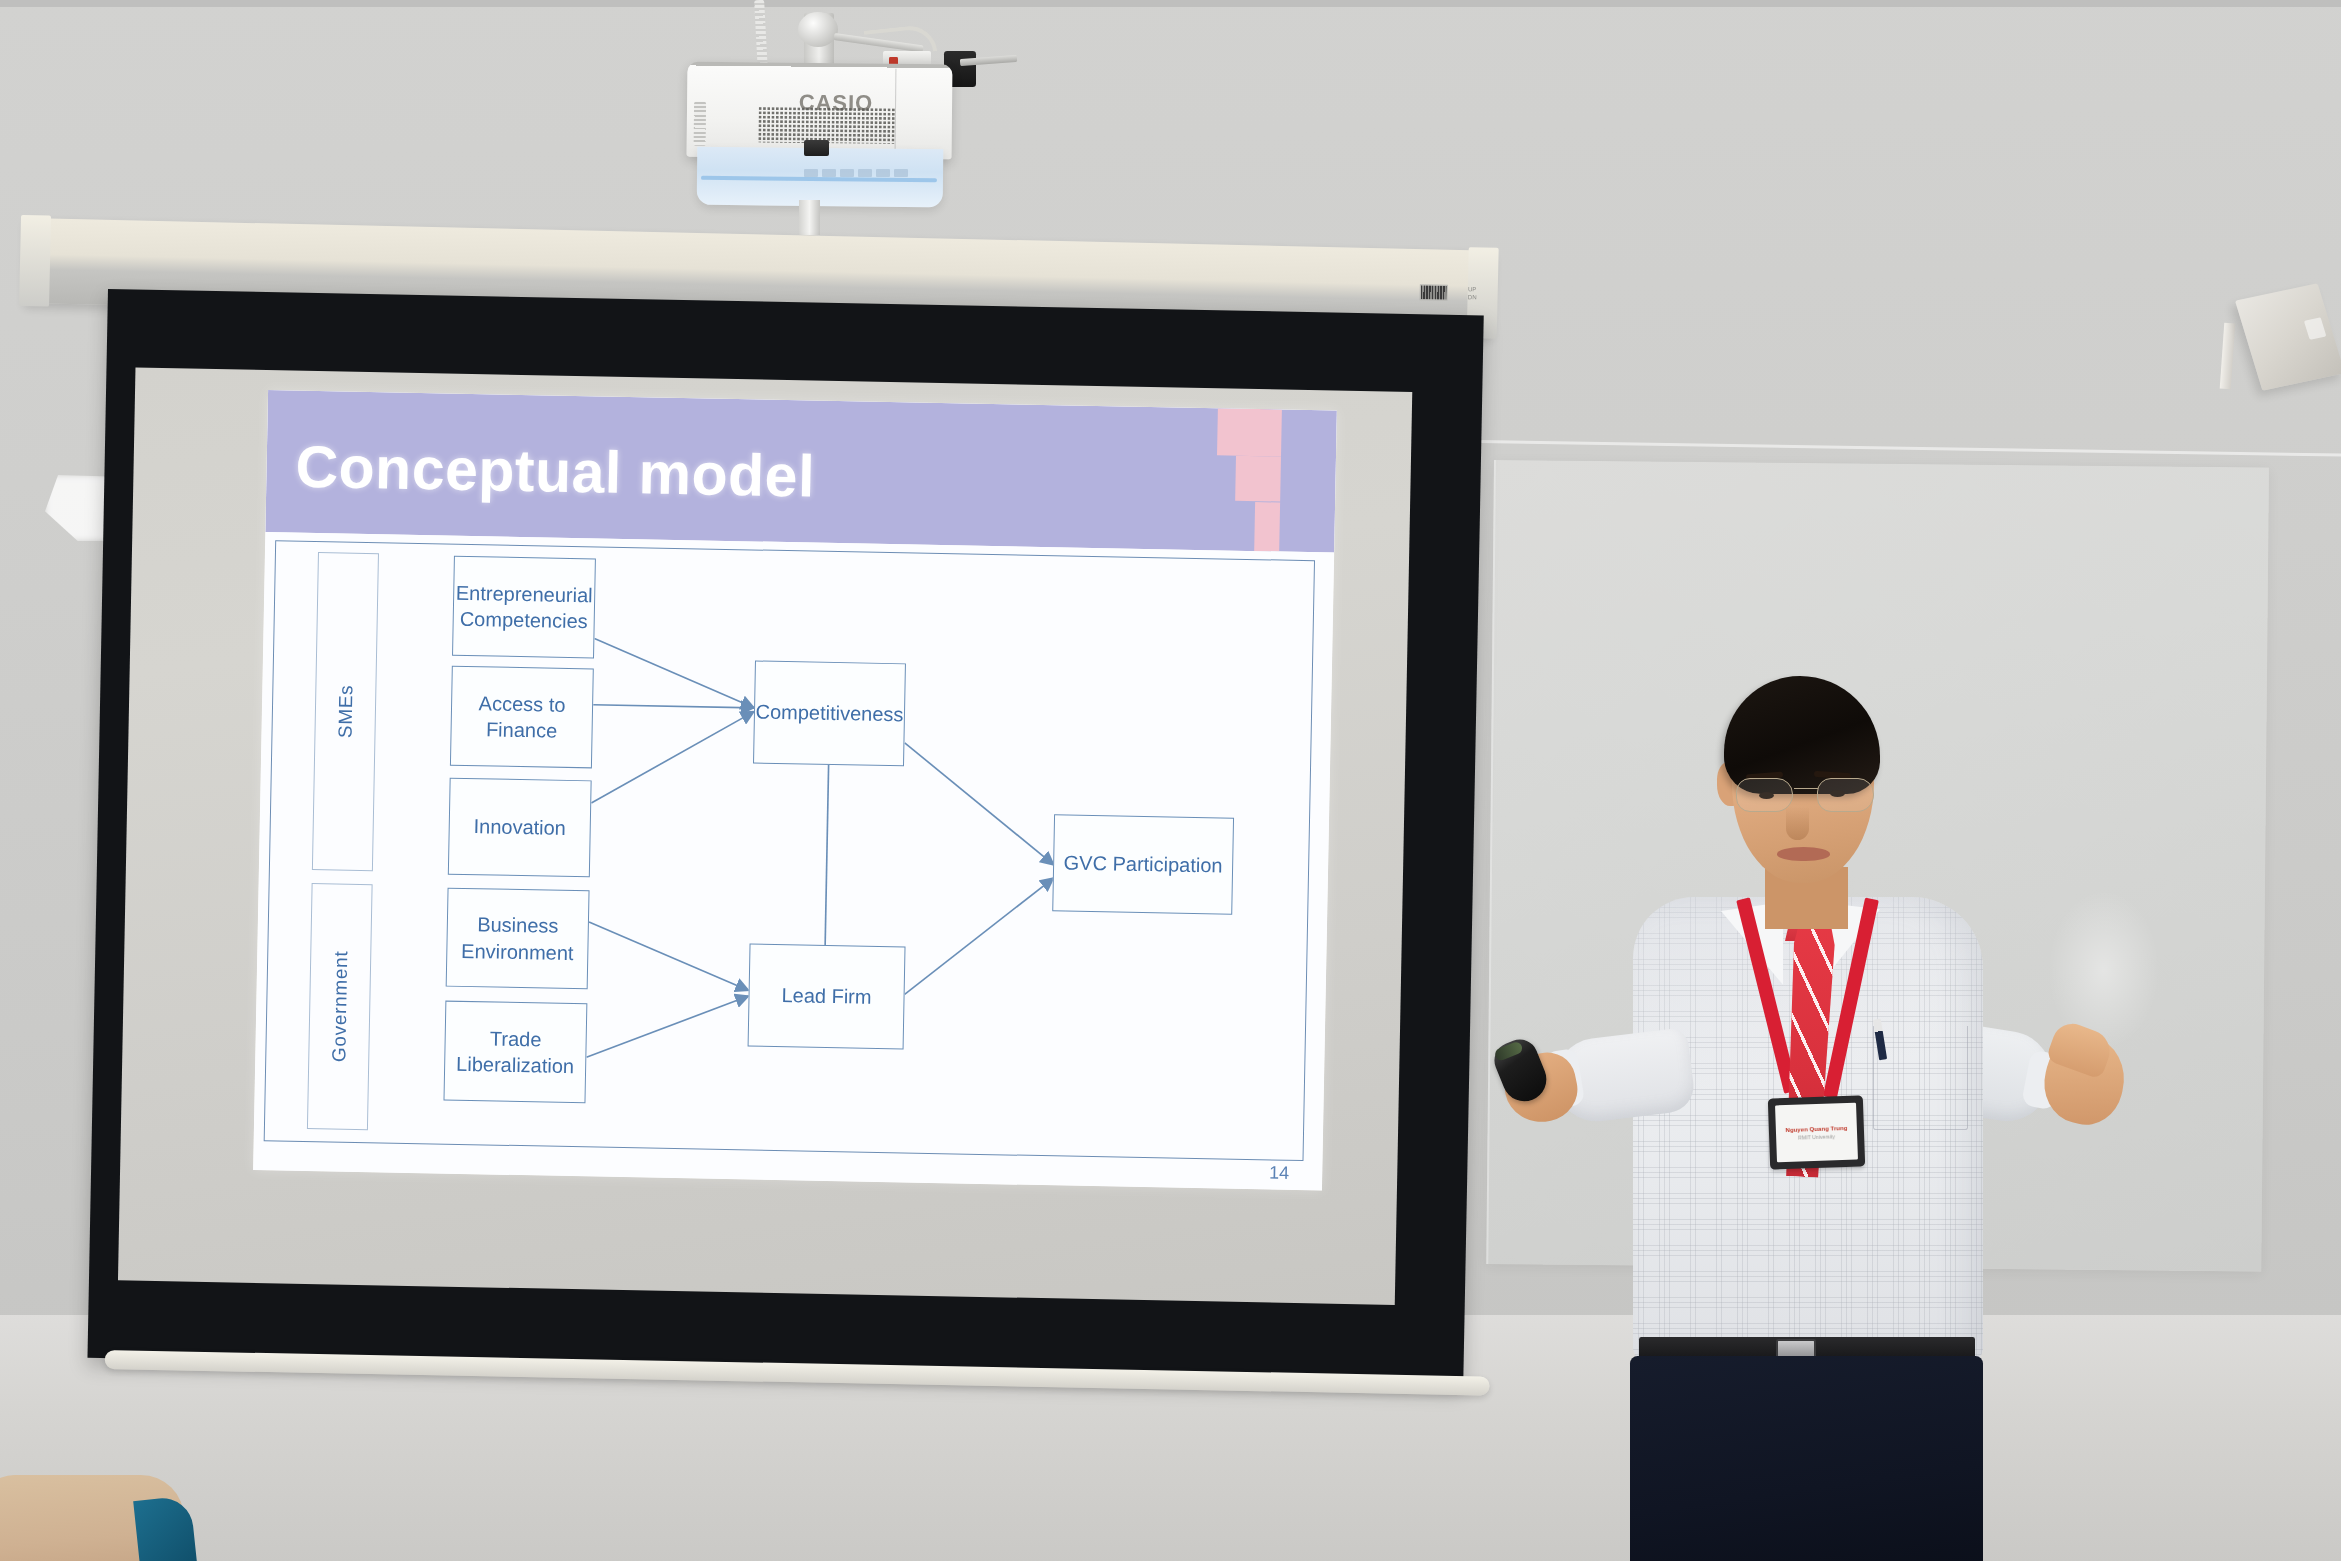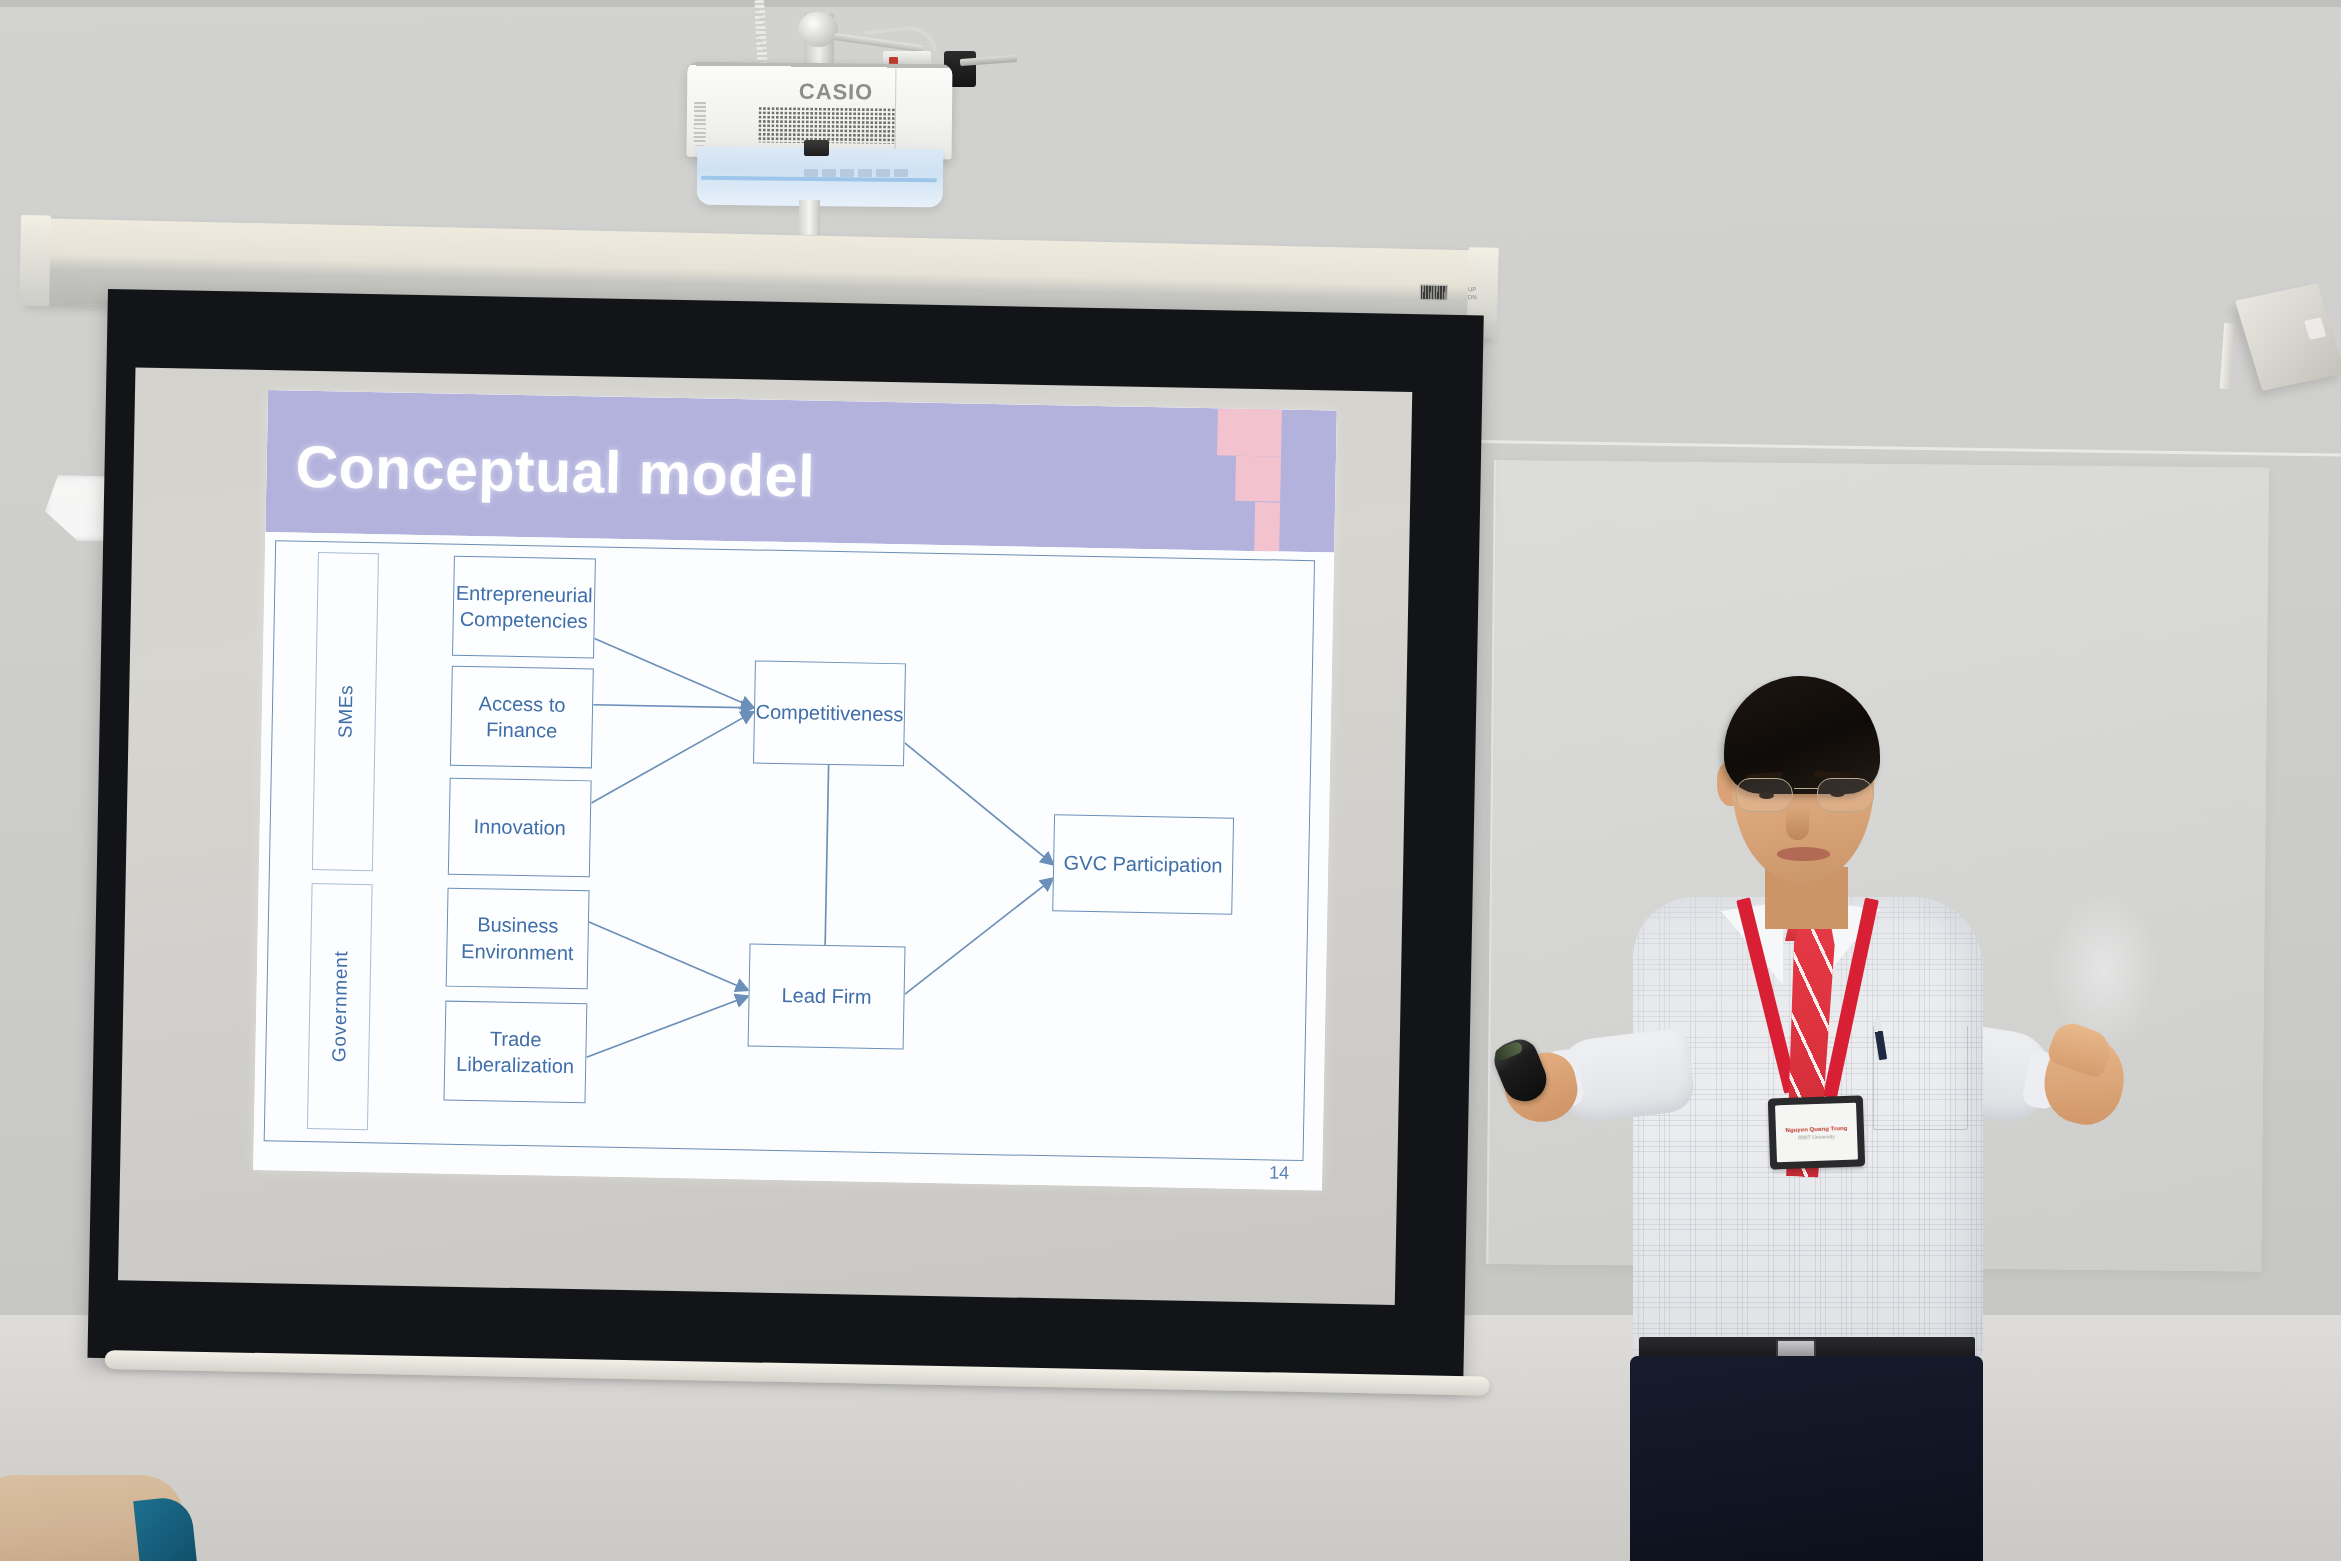--- a/index.html
+++ b/index.html
@@ -103,21 +103,21 @@
     transform: rotate(-4deg);
   }
   .projector-body {
     position: absolute; left: 687px; top: 63px; width: 265px; height: 95px;
     background: linear-gradient(180deg, #b9b9b6 0 3.8px, #fbfbfa 3.8px, #f2f2f0 62%, #e7e7e5 100%);
     border-radius: 10.4px 10.4px 2.8px 2.8px;
     box-shadow: 0 4.3px 10.4px rgba(0,0,0,.16);
     transform: rotate(0.6deg);
   }
   .proj-brand {
-    position: absolute; left: 50%; top: 16px; transform: translateX(-28%);
+    position: absolute; left: 50%; top: 27px; transform: translateX(-28%);
     font-size: 22px; font-weight: 700; letter-spacing: 0.9px;
     color: #8f8d87; font-family: "Liberation Sans", sans-serif;
   }
   .proj-vent {
     position: absolute; left: 71px; top: 44px; width: 137px; height: 36px;
     background-image: radial-gradient(#5a5a56 42%, transparent 43%);
     background-size: 4.3px 4.3px; opacity: .85;
   }
   .proj-sidevent {
     position: absolute; left: 6.6px; top: 40px; width: 12.3px; height: 44px;

